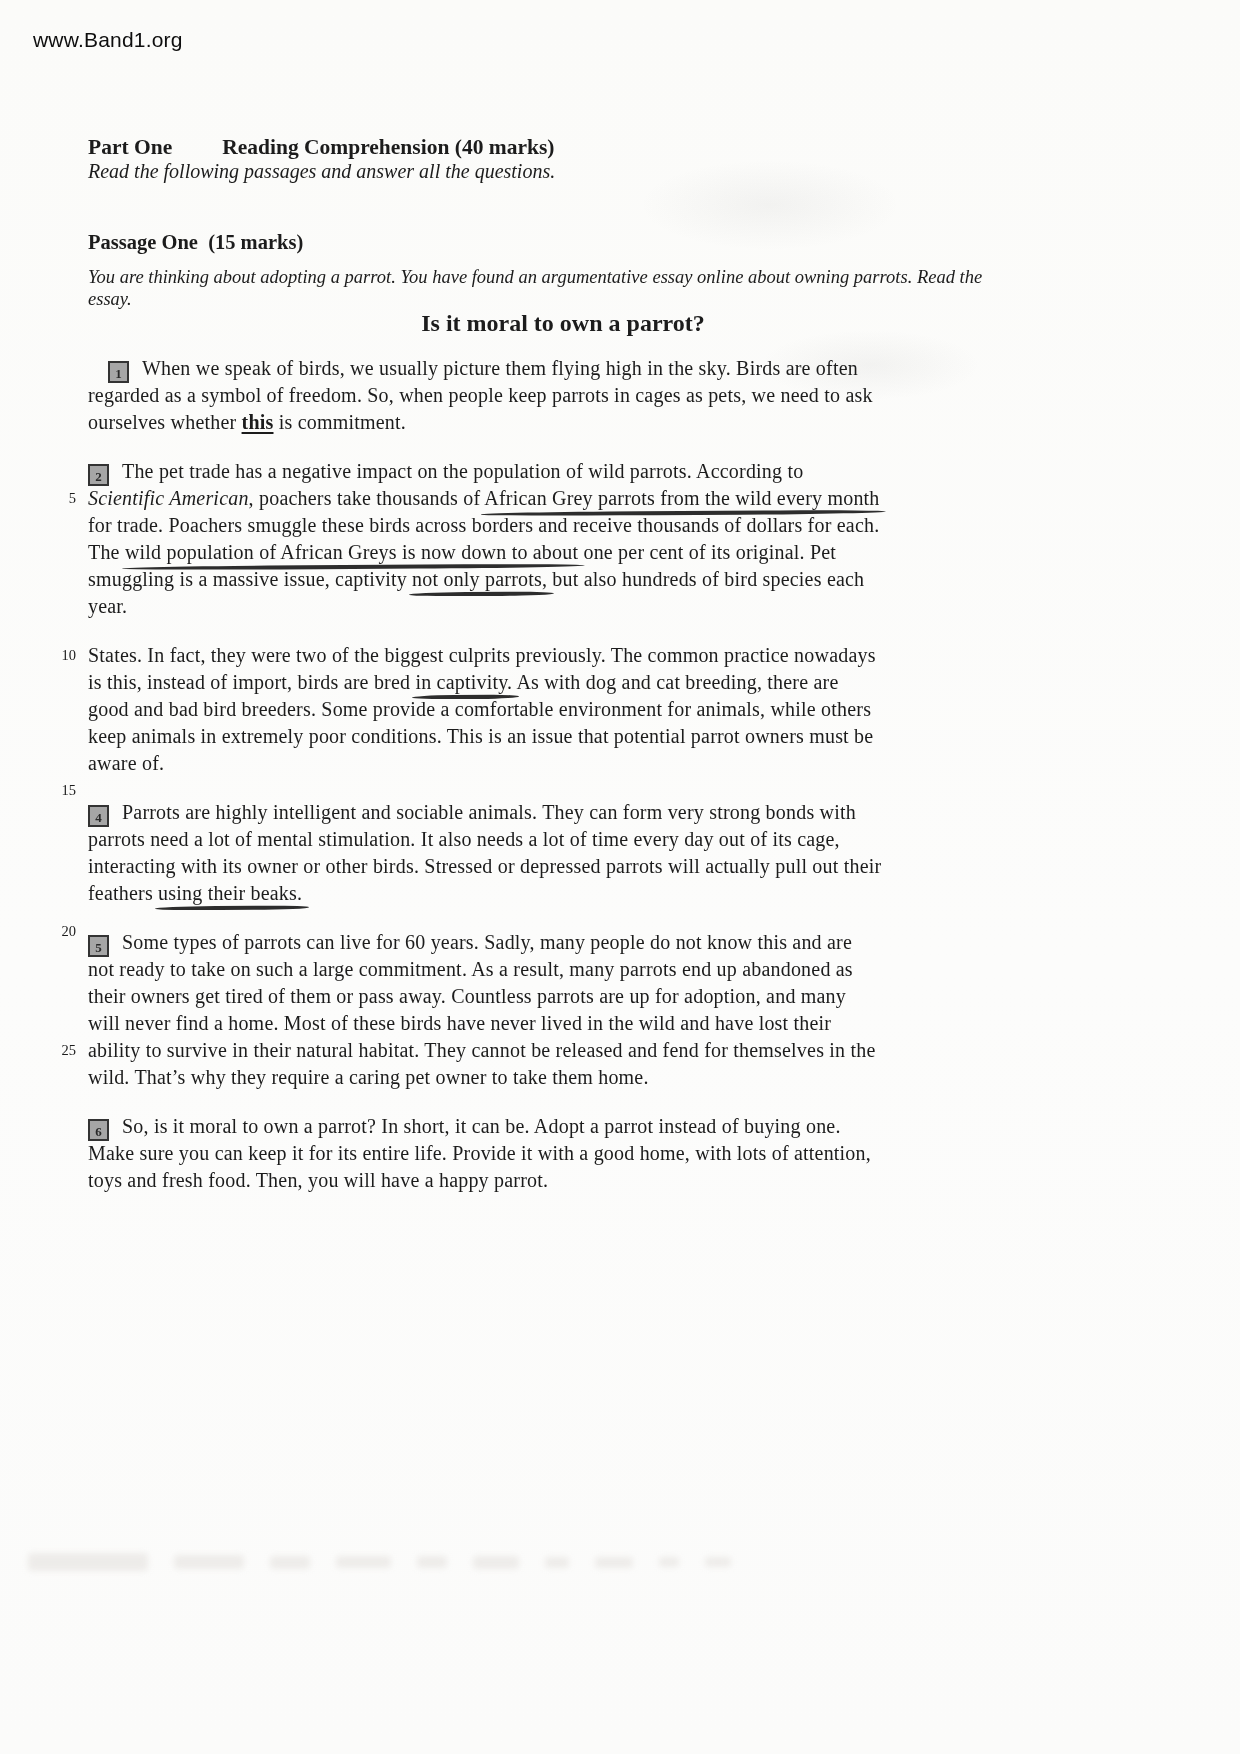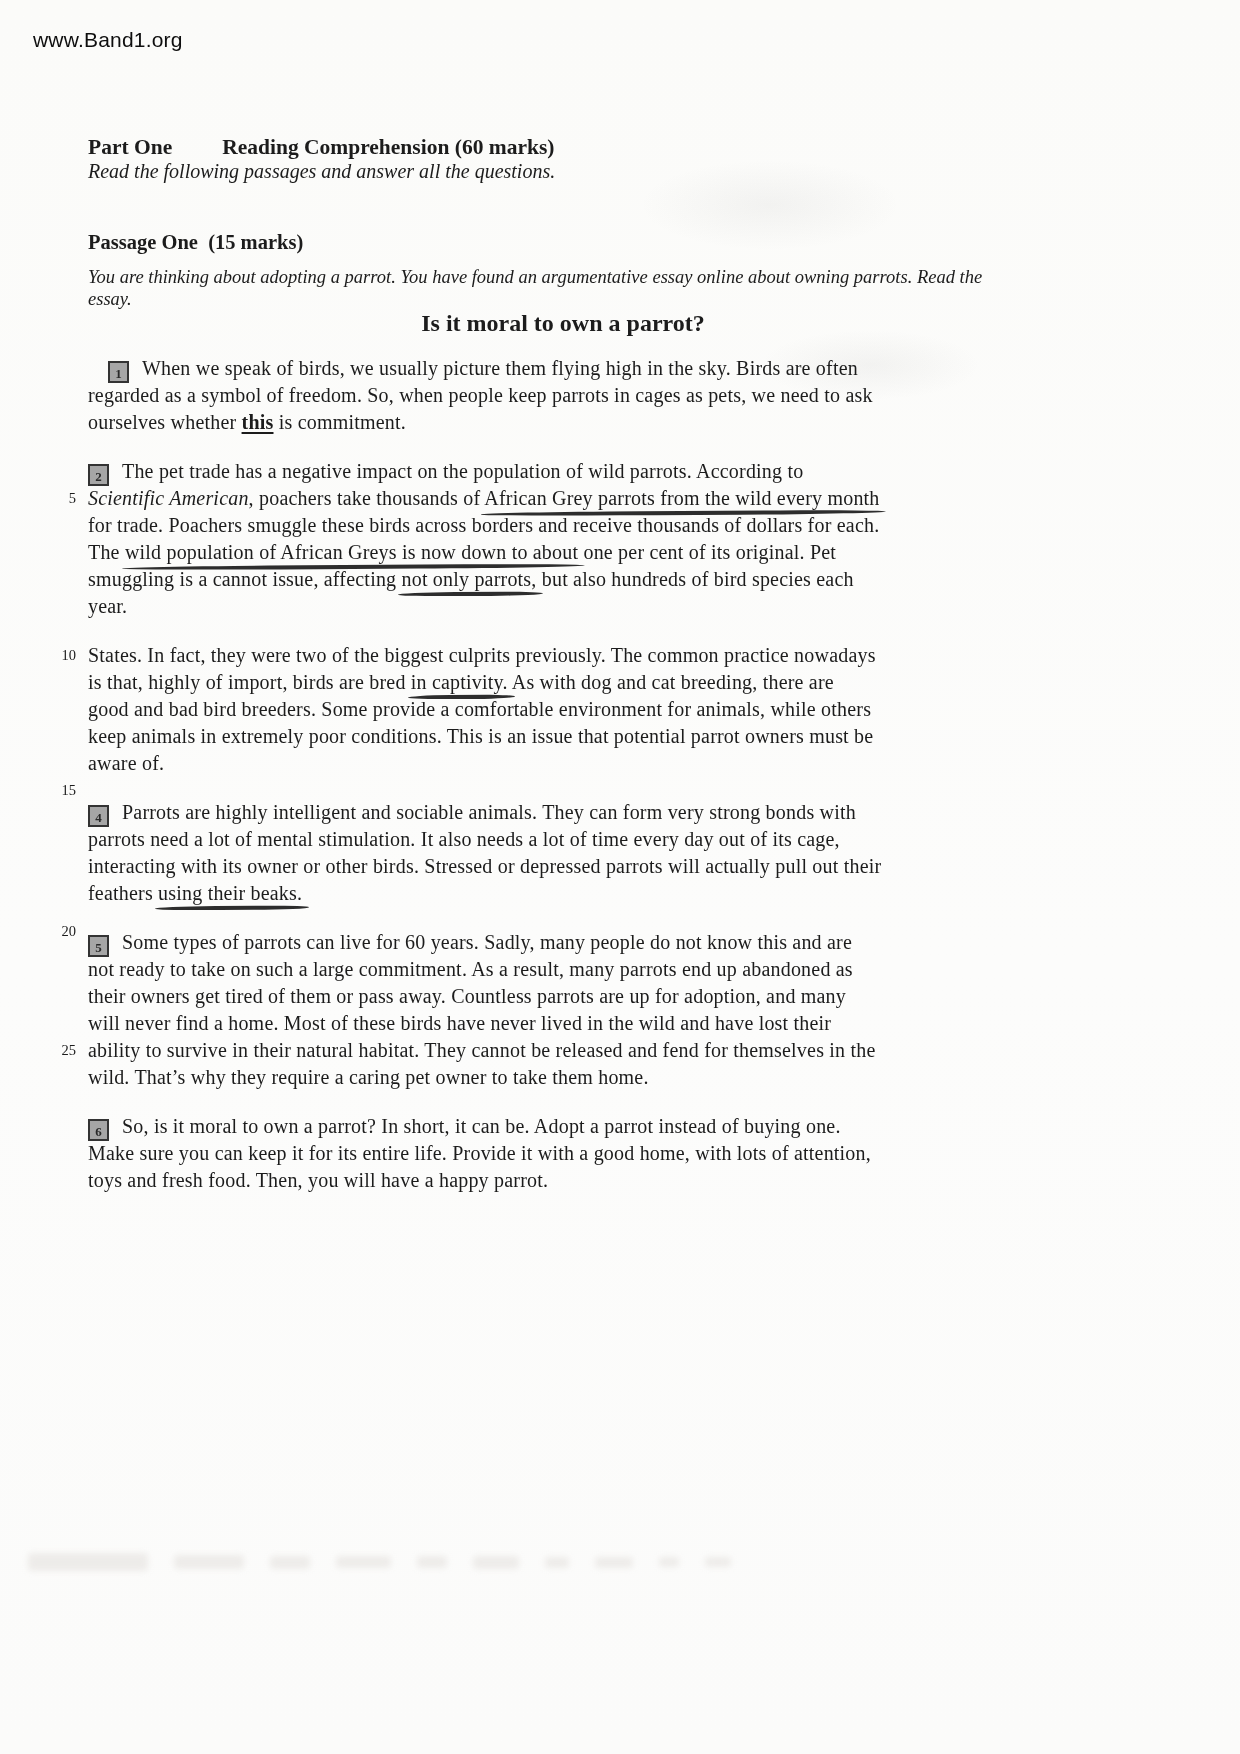--- a/index.html
+++ b/index.html
@@ -63,21 +63,21 @@
 
   <div class="smudge" style="left:640px;top:160px;width:260px;height:90px;"></div>
   <div class="smudge" style="left:760px;top:330px;width:220px;height:70px;"></div>
 
   <div class="watermark">www.Band1.org</div>
 
   <div class="main-col">
 
     <div class="part-heading">
       <span>Part One</span>
-      <span>Reading Comprehension (60 marks)</span>
+      <span>Reading Comprehension (40 marks)</span>
     </div>
 
     <div class="instruction">Read the following passages and answer all the questions.</div>
 
     <div class="passage-heading">Passage One  (15 marks)</div>
 
     <div class="passage-intro">
       <div class="iline">You are thinking about adopting a parrot. You have found an argumentative essay online about owning parrots. Read the</div>
       <div class="iline">essay.</div>
     </div>
@@ -89,28 +89,28 @@
           <div class="pline indent"><span class="pnum">1</span><span>When we speak of birds, we usually picture them flying high in the sky. Birds are often</span></div>
           <div class="pline"><span>regarded as a symbol of freedom. So, when people keep parrots in cages as pets, we need to ask</span></div>
           <div class="pline"><span>ourselves whether </span><span class="s-bu">this</span><span> is commitment.</span></div>
         </div>
         <div class="para">
           <span class="lnum" style="top: 27px;">5</span>
           <div class="pline"><span class="pnum">2</span><span>The pet trade has a negative impact on the population of wild parrots. According to</span></div>
           <div class="pline"><span class="s-i">Scientific American</span><span>, poachers take thousands of </span><span class="s-hu">African Grey parrots from the wild every month</span></div>
           <div class="pline"><span>for trade. Poachers smuggle these birds across borders and receive thousands of dollars for each.</span></div>
           <div class="pline"><span>The </span><span class="s-hu">wild population of African Greys is now down to about</span><span> one per cent of its original. Pet</span></div>
-          <div class="pline"><span>smuggling is a cannot issue, affecting </span><span class="s-hu">not only parrots,</span><span> but also hundreds of bird species each</span></div>
+          <div class="pline"><span>smuggling is a massive issue, captivity </span><span class="s-hu">not only parrots,</span><span> but also hundreds of bird species each</span></div>
           <div class="pline"><span>year.</span></div>
         </div>
         <div class="para">
           <span class="lnum" style="top: 0px;">10</span>
           <span class="lnum" style="top: 135px;">15</span>
           <div class="pline"><span>States. In fact, they were two of the biggest culprits previously. The common practice nowadays</span></div>
-          <div class="pline"><span>is that, highly of import, birds are bred </span><span class="s-hu">in captivity.</span><span> As with dog and cat breeding, there are</span></div>
+          <div class="pline"><span>is this, instead of import, birds are bred </span><span class="s-hu">in captivity.</span><span> As with dog and cat breeding, there are</span></div>
           <div class="pline"><span>good and bad bird breeders. Some provide a comfortable environment for animals, while others</span></div>
           <div class="pline"><span>keep animals in extremely poor conditions. This is an issue that potential parrot owners must be</span></div>
           <div class="pline"><span>aware of.</span></div>
         </div>
         <div class="para">
           <span class="lnum" style="top: 119px;">20</span>
           <div class="pline"><span class="pnum">4</span><span>Parrots are highly intelligent and sociable animals. They can form very strong bonds with</span></div>
           <div class="pline"><span>parrots need a lot of mental stimulation. It also needs a lot of time every day out of its cage,</span></div>
           <div class="pline"><span>interacting with its owner or other birds. Stressed or depressed parrots will actually pull out their</span></div>
           <div class="pline"><span>feathers </span><span class="s-hu">using their beaks.</span></div>

